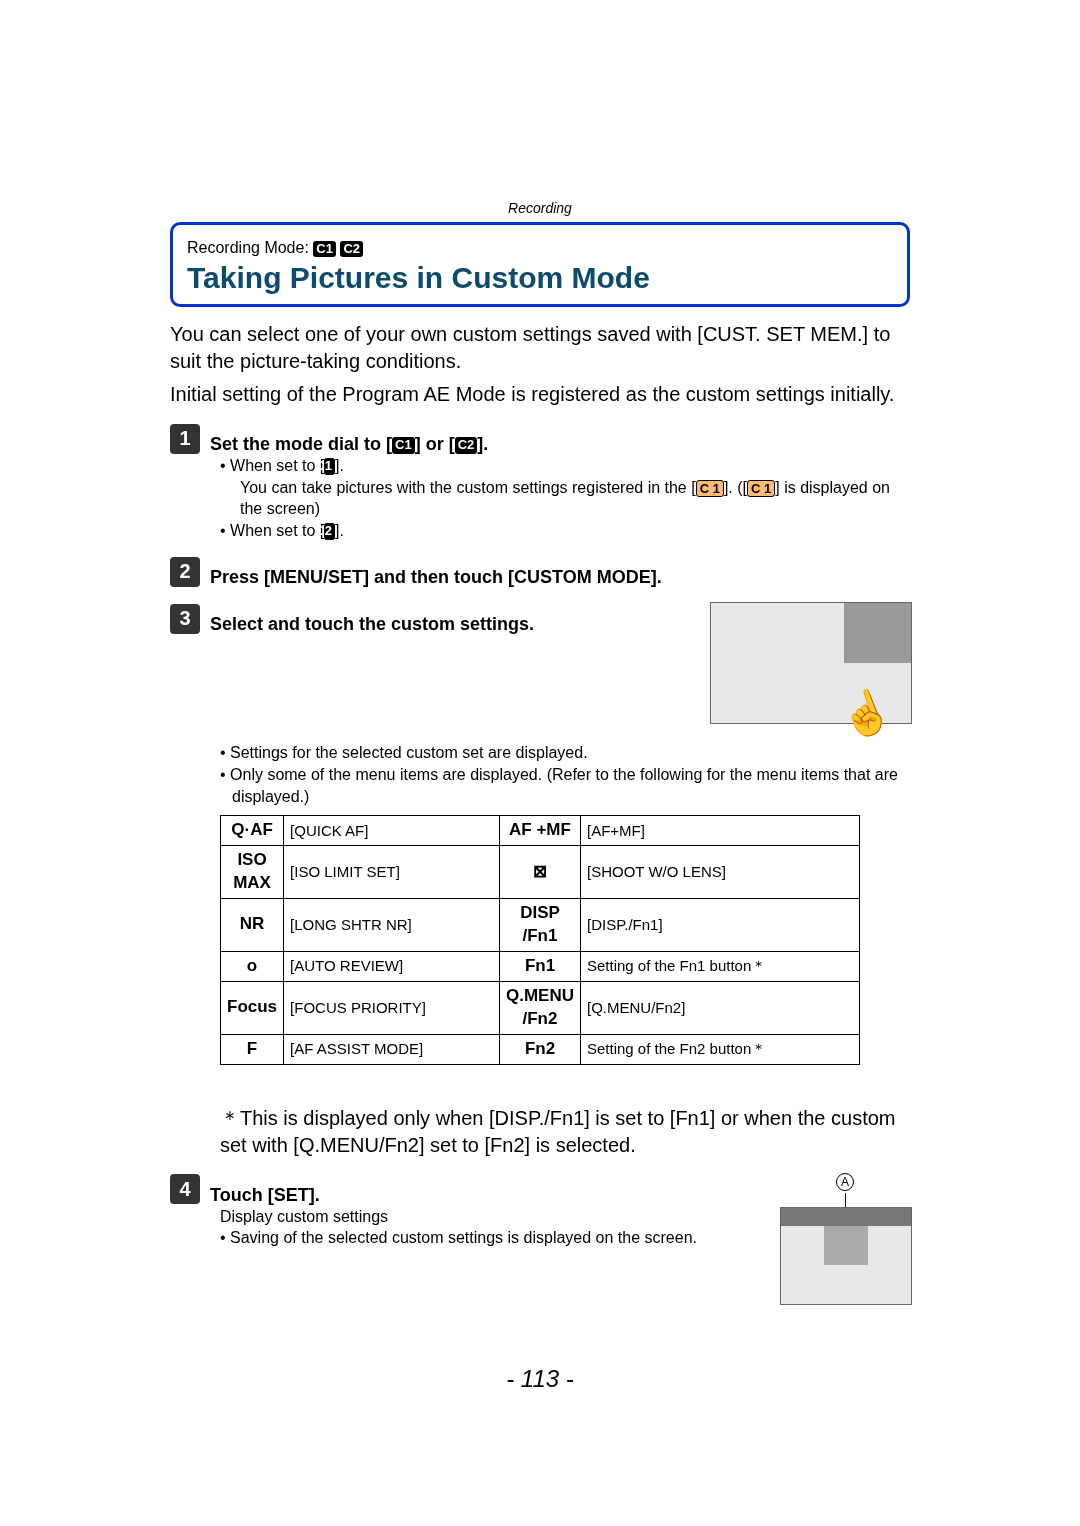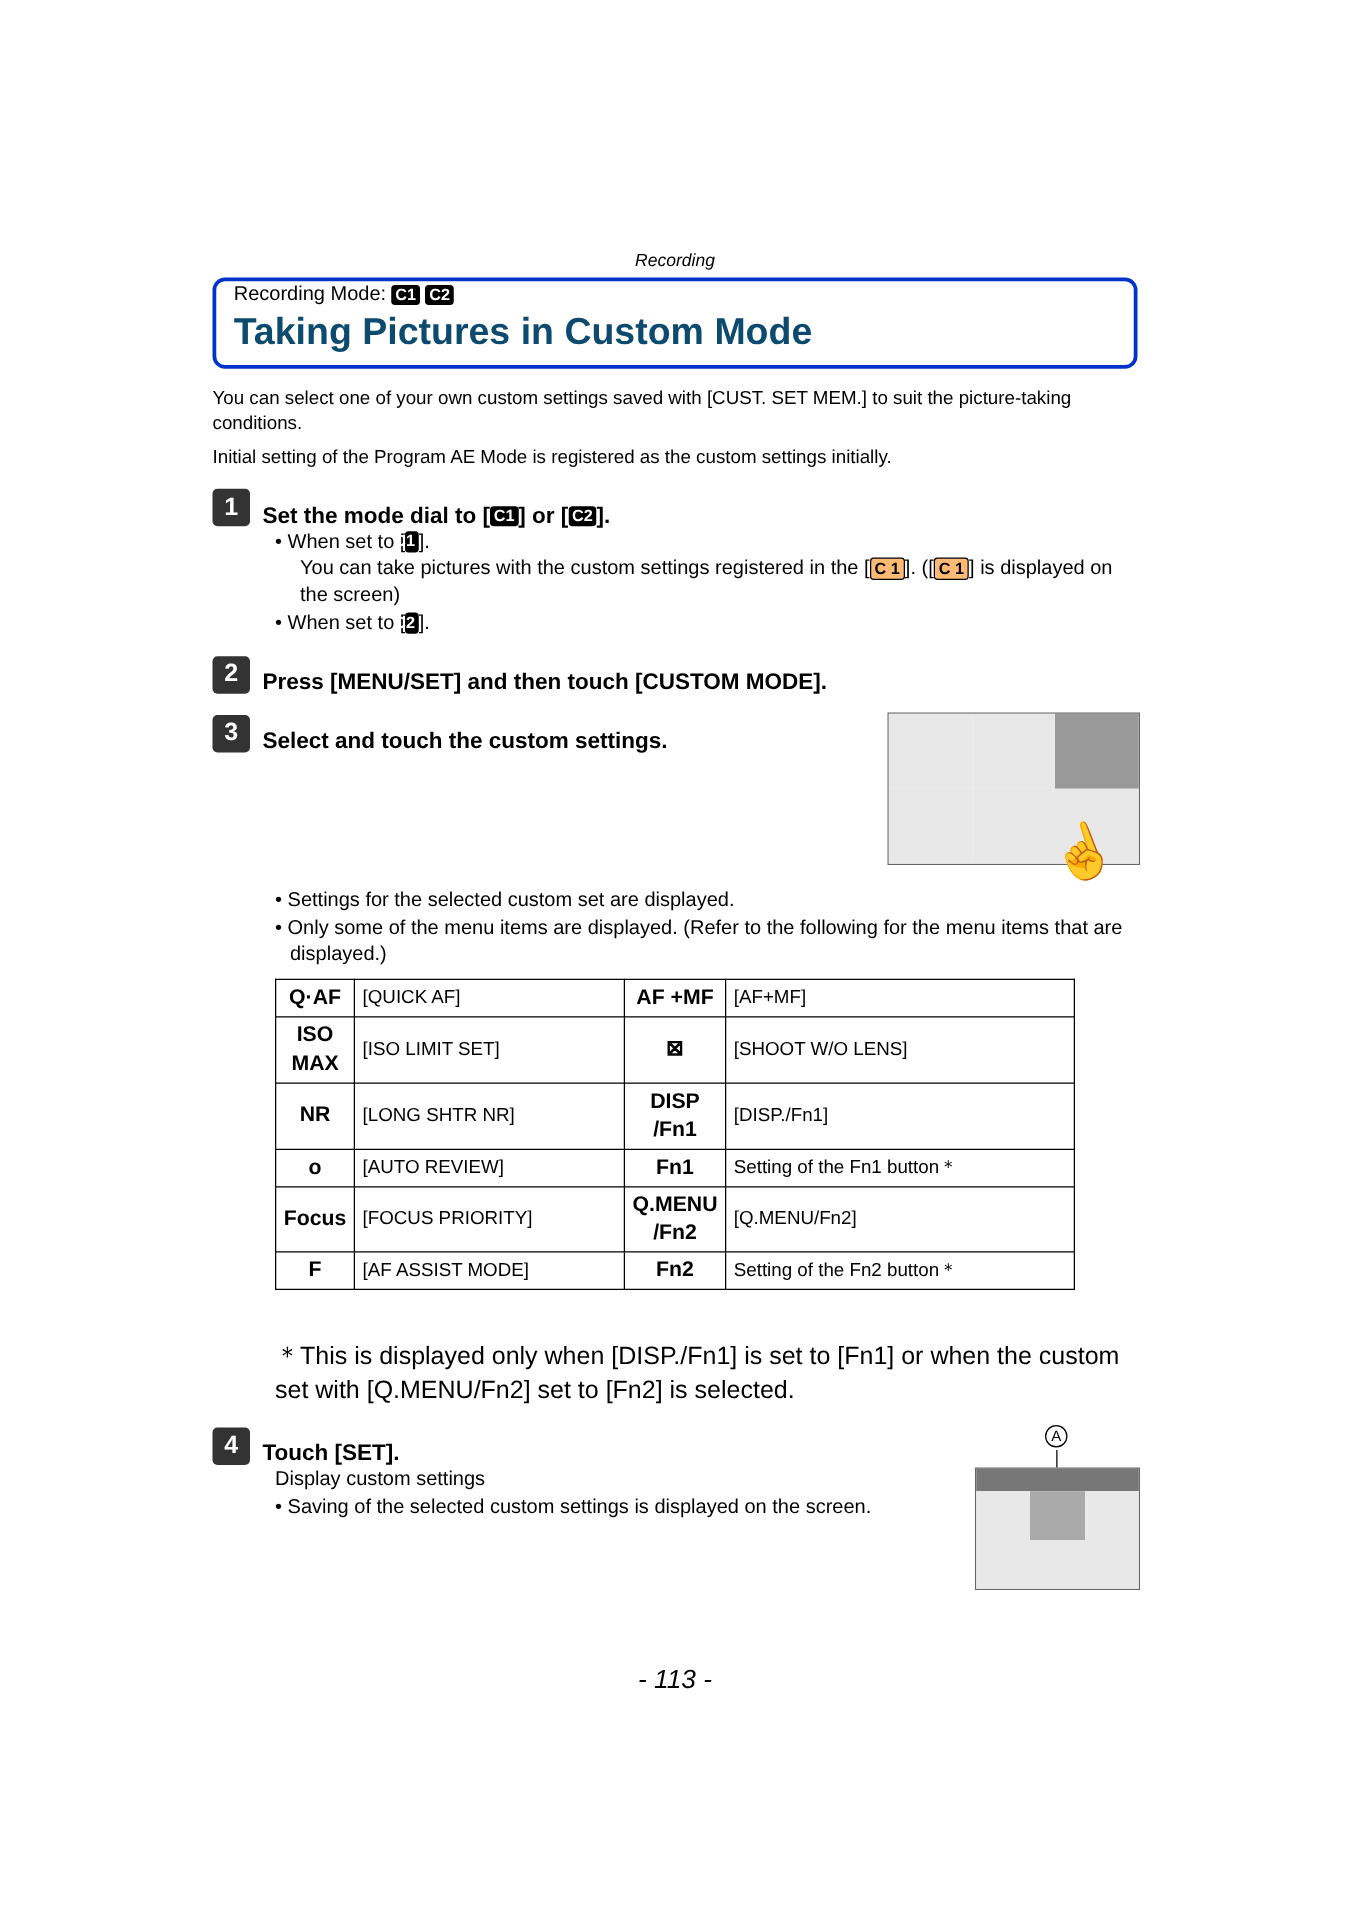--- a/index.html
+++ b/index.html
@@ -17,21 +17,21 @@
   }
   .breadcrumb {
     text-align: center;
     font-style: italic;
     font-size: 14px;
     margin-bottom: 6px;
   }
   .title-box {
     border: 3px solid #0033cc;
     border-radius: 10px;
-    padding: 2px 14px 10px 14px;
+    padding: 14px 14px 10px 14px;
     margin-bottom: 14px;
   }
   .rec-mode-line {
     font-size: 16px;
     margin-bottom: 4px;
   }
   .mode-badge {
     display: inline-block;
     background: #000;
     color: #fff;
@@ -43,21 +43,21 @@
     vertical-align: middle;
   }
   .main-title {
     color: #0c4a6e;
     font-size: 30px;
     font-weight: bold;
     margin: 0;
     line-height: 1.1;
   }
   .intro {
-    font-size: 15px;
+    font-size: 20px;
     line-height: 1.35;
     margin-bottom: 6px;
   }
   .step {
     margin-top: 14px;
     position: relative;
   }
   .step-head {
     display: flex;
     align-items: center;
@@ -164,21 +164,21 @@
     width:16px; height:16px;
     line-height:16px;
     font-size:12px;
   }
   .label-A-line {
     width:1px; height:14px; background:#000; margin:0 auto;
   }
   .page-num {
     text-align:center;
     font-style: italic;
-    font-size: 21px;
+    font-size: 24px;
     margin-top: 60px;
   }
   .c-icon {
     display:inline-block;
     border:1.5px solid #000;
     border-radius:3px;
     padding:0 3px;
     font-weight:bold;
     font-size:13px;
     line-height:1.2;

